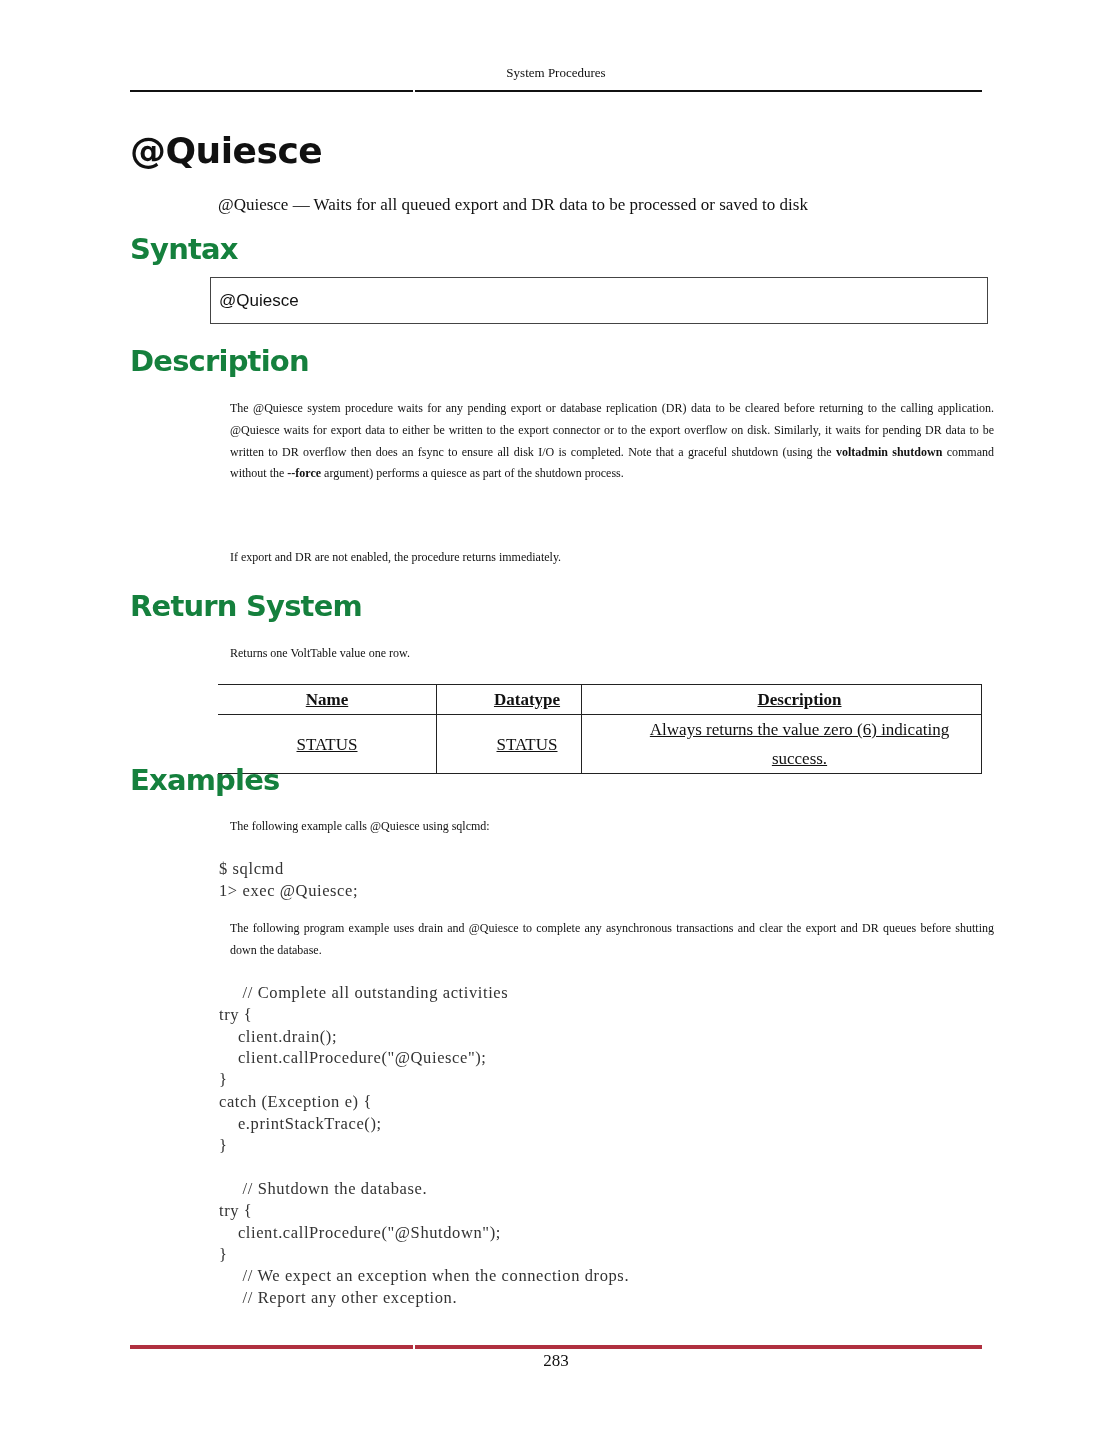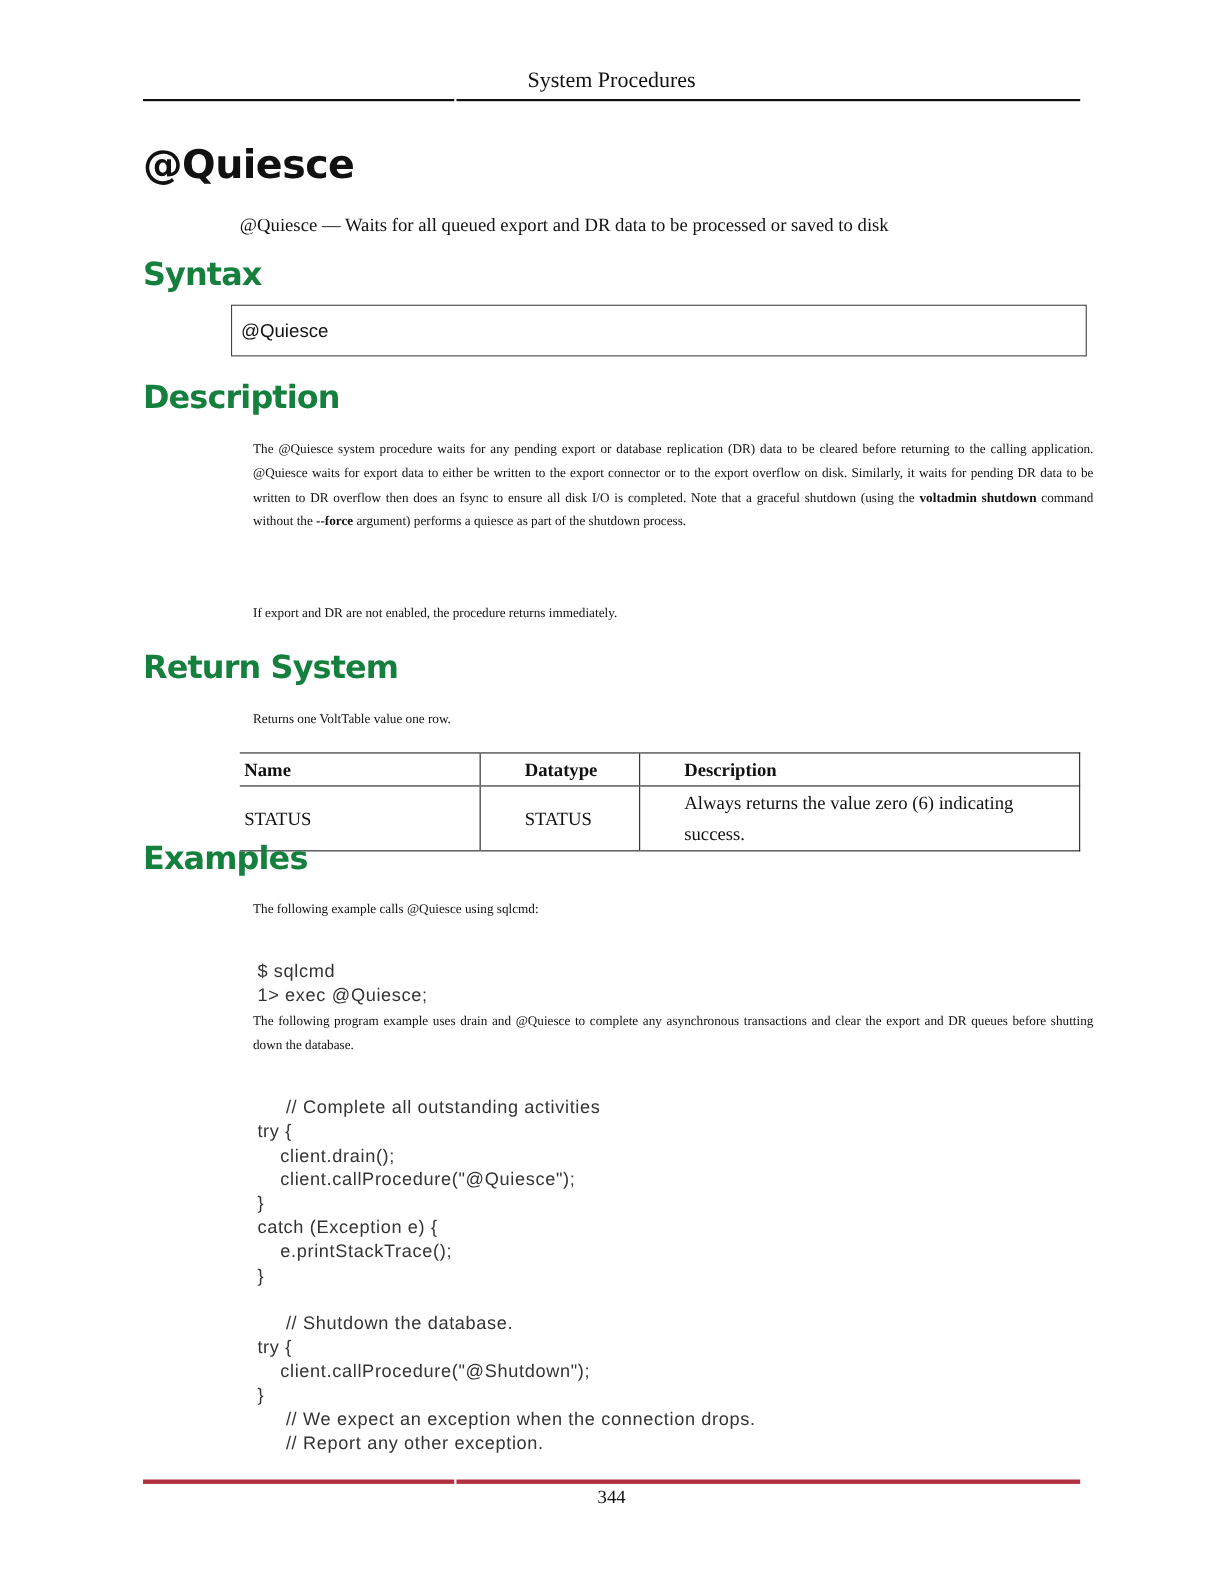--- a/index.html
+++ b/index.html
@@ -14,21 +14,21 @@
       overflow: hidden;
       font-family: "Liberation Serif", serif;
       color: #111111;
     }
     .page-header {
       position: absolute;
       left: 130px;
       top: 62px;
       width: 852px;
       text-align: center;
-      font-size: 20px;
+      font-size: 13px;
       line-height: 22px;
     }
     .rule {
       position: absolute;
       left: 130px;
       width: 852px;
       height: 2px;
     }
     .rule .seg1, .rule .seg2 {
       position: absolute;
@@ -99,37 +99,38 @@
       position: absolute;
       left: 218px;
       top: 684px;
       width: 764px;
       border-collapse: collapse;
       font-size: 17px;
     }
     .ret-table th, .ret-table td {
       border-top: 1px solid #222;
       border-bottom: 1px solid #222;
-      text-align: left;
+      text-align: center;
       padding: 0 4px;
       height: 29px;
       line-height: 29px;
       vertical-align: middle;
+      text-decoration: underline;
     }
     .ret-table th { font-weight: bold; }
     .ret-table .c2, .ret-table .c3 { border-left: 1px solid #222; padding-left: 40px; }
     .ret-table .c3 { border-right: 1px solid #222; }
     .ret-table .c1 { width: 210px; }
     .ret-table .c2 { width: 100px; }
 
     .code {
       position: absolute;
       left: 218px;
-      margin: 16px;
-      font-family: Liberation Sans, sans-serif;
+      margin: 1px;
+      font-family: Liberation Serif, serif;
       font-size: 16.5px;
       line-height: 21.8px;
       color: #333333;
       white-space: pre;
       letter-spacing: 0.6px;
     }
     .page-number {
       position: absolute;
       left: 130px;
       top: 1350px;
@@ -196,13 +197,13 @@
 try {
     client.callProcedure("@Shutdown");
 }
      // We expect an exception when the connection drops.
      // Report any other exception.</pre>
 
 <div class="rule bottom">
   <div class="seg1"></div>
   <div class="seg2"></div>
 </div>
-<div class="page-number">344</div>
+<div class="page-number">283</div>
 
 </body></html>

